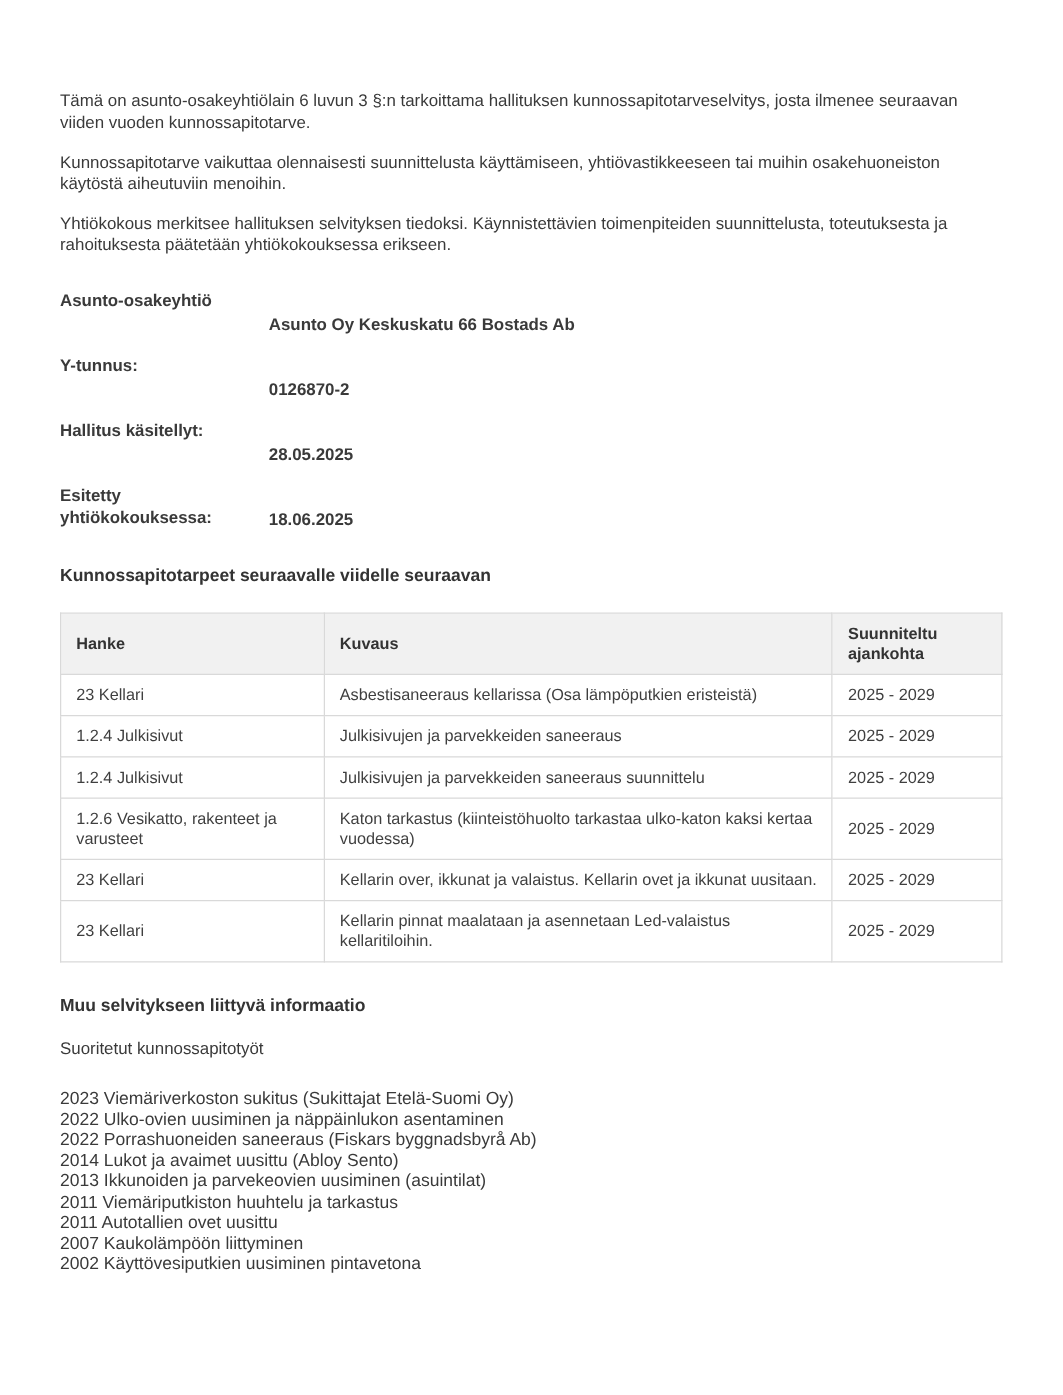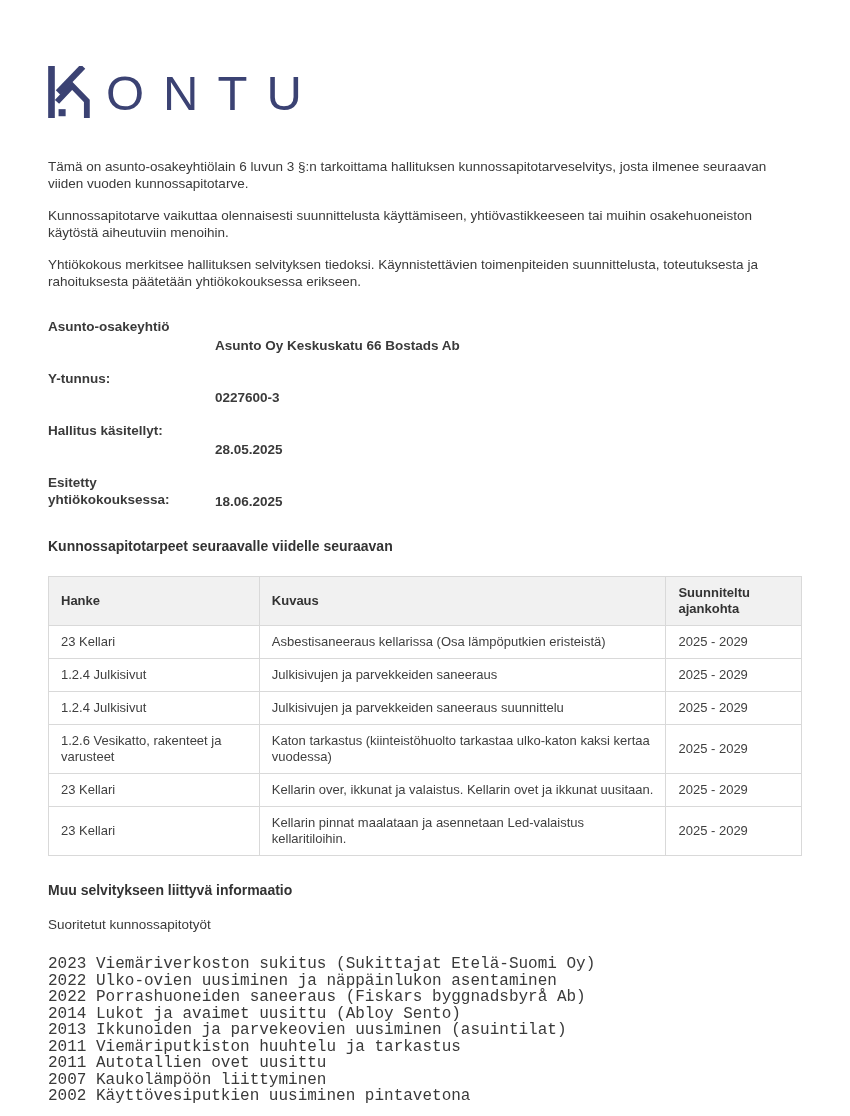--- a/index.html
+++ b/index.html
@@ -111,58 +111,44 @@
     margin: 26px 0 0 0;
   }
   p.subheading {
     font-size: 13.5px;
     font-weight: normal;
     margin: 18px 0 0 0;
     line-height: 17px;
   }
   .works-list { margin-top: 23px; }
   .work-item {
-    font-size: 16px;
+    font-size: 14px;
     line-height: 16.5px;
     white-space: nowrap;
-    font-family: Liberation Mono, monospace;
   }
 </style>
 </head>
 <body>
 
 <div class="page">
 
-  <div class="logo">
-    <span>
-      <svg width="44" height="52" viewBox="0 0 42 50" aria-hidden="true">
-        <g stroke="#3b4273" fill="none">
-          <path d="M3.2 0 V50" stroke-width="6.4"></path>
-          <path d="M9.5 25.5 L33.5 0.5" stroke-width="6"></path>
-          <path d="M8.5 34.5 L23 19 L37.2 33.5 L37.2 50" stroke-width="5.6"></path>
-        </g>
-        <rect x="10" y="41.5" width="6.8" height="6.8" fill="#3b4273"></rect>
-      </svg>
-    </span>
-    <span class="logo-text">ONTU</span>
-  </div>
 
 
   <p class="intro">Tämä on asunto-osakeyhtiölain 6 luvun 3 §:n tarkoittama hallituksen kunnossapitotarveselvitys, josta ilmenee seuraavan viiden vuoden kunnossapitotarve.</p>
   <p class="intro">Kunnossapitotarve vaikuttaa olennaisesti suunnittelusta käyttämiseen, yhtiövastikkeeseen tai muihin osakehuoneiston käytöstä aiheutuviin menoihin.</p>
   <p class="intro">Yhtiökokous merkitsee hallituksen selvityksen tiedoksi. Käynnistettävien toimenpiteiden suunnittelusta, toteutuksesta ja rahoituksesta päätetään yhtiökokouksessa erikseen.</p>
 
   <div class="fields">
     <div class="field-row">
       <span class="field-label">Asunto-osakeyhtiö</span>
       <span class="field-value">Asunto Oy Keskuskatu 66 Bostads Ab</span>
     </div>
     <div class="field-row">
       <span class="field-label">Y-tunnus:</span>
-      <span class="field-value">0227600-3</span>
+      <span class="field-value">0126870-2</span>
     </div>
     <div class="field-row">
       <span class="field-label">Hallitus käsitellyt:</span>
       <span class="field-value">28.05.2025</span>
     </div>
     <div class="field-row">
       <span class="field-label">Esitetty yhtiökokouksessa:</span>
       <span class="field-value">18.06.2025</span>
     </div>
   </div>

